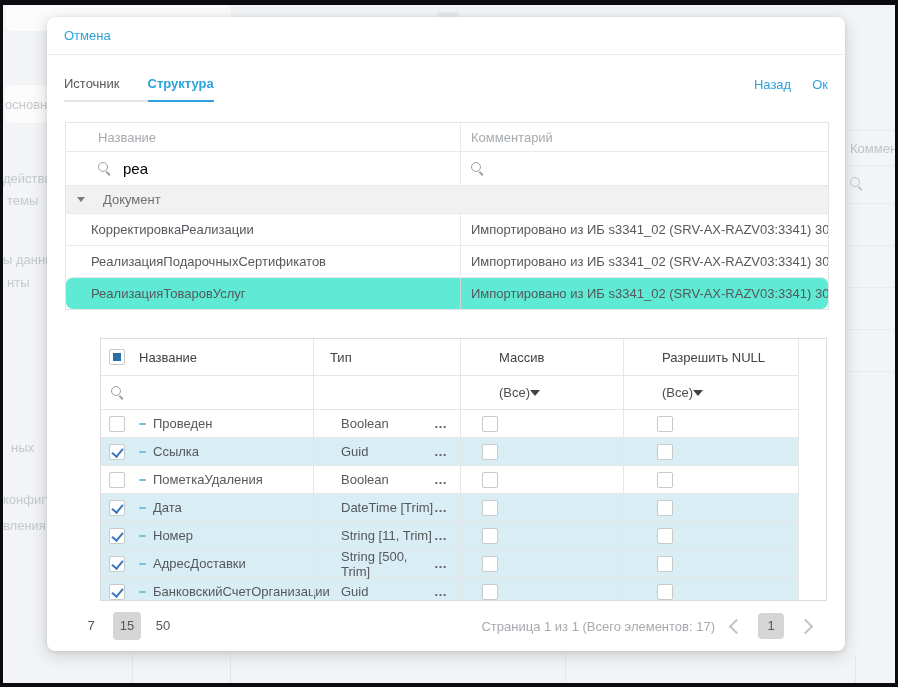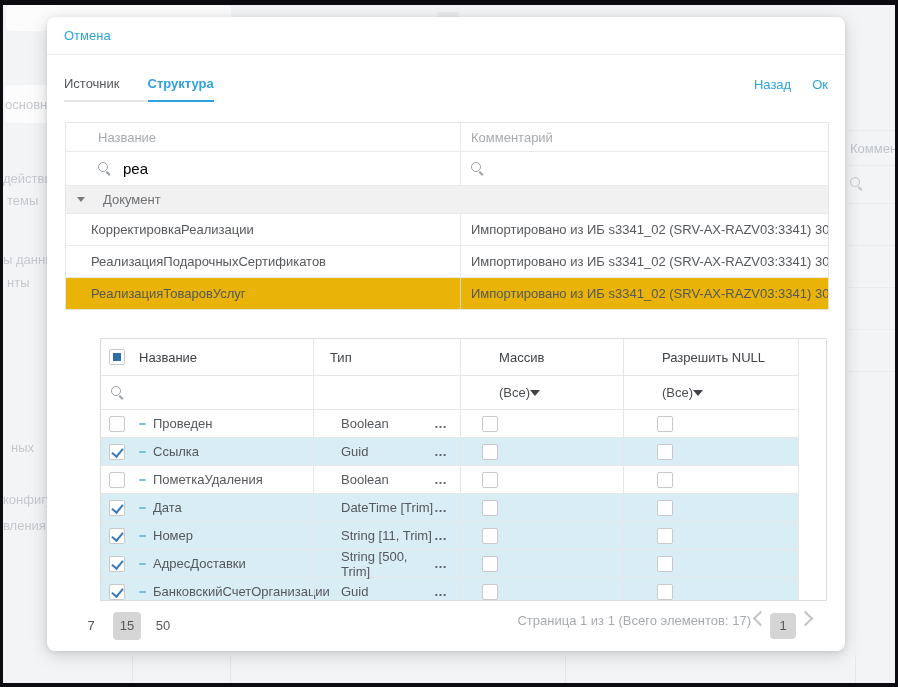--- a/index.html
+++ b/index.html
@@ -55,21 +55,21 @@
   .ot-head{height:28px;color:#a6aaae;}
   .ot-head .ot-c1{padding-left:32px;}
   .ot-search{height:33px;}
   .ot-search .ot-c1{padding-left:32px;gap:9px;}
   .ot-search input{border:none;outline:none;font-size:15px;color:#000000;width:250px;background:transparent;font-family:inherit;}
   .ot-group{height:27px;background:#f1f1f1;color:#6d7175;}
   .tri-down{width:0;height:0;border-left:4px solid transparent;border-right:4px solid transparent;border-top:5px solid #777b7f;margin-left:11px;}
   .ot-group .g-label{margin-left:18px;}
   .ot-data{height:31px;color:#55585c;}
   .ot-data .ot-c1{padding-left:25px;}
-  .ot-data.active{background:#eab308;}
+  .ot-data.active{background:#5eead4;border-radius:7px;}
   .ot-data.active .ot-c2{border-left-color:#d6d6d6;}
   .comment{white-space:nowrap;overflow:hidden;}
 
   
   .inner-wrap{margin:28px 0 0 53px;width:727px;height:268px;border:1px solid #dcdcdc;
     box-sizing:border-box;overflow:hidden;position:relative;background:#fff;}
   .it-grid{width:697px;border-right:1px solid #e6e6e6;box-sizing:content-box;}
   .it-row{display:flex;align-items:stretch;border-bottom:1px solid #e6e6e6;}
   .it-c1{width:212px;display:flex;align-items:center;box-sizing:border-box;}
   .it-c2{width:147px;display:flex;align-items:center;box-sizing:border-box;border-left:1px solid #e6e6e6;justify-content:space-between;padding:0 12px 0 27px;}
@@ -95,21 +95,21 @@
   .cb{width:16px;height:16px;border:1px solid #c9c9c9;border-radius:2px;background:#fff;position:relative;flex:0 0 auto;box-sizing:border-box;cursor:pointer;}
   .cb.checked::after{content:"";position:absolute;left:4px;top:1px;width:5px;height:9px;
     border:solid #3a76bd;border-width:0 2px 2px 0;transform:rotate(40deg);}
   .cb.indet::after{content:"";position:absolute;left:3px;top:3px;width:8px;height:8px;background:#2d6da8;}
 
   
   .pagination{margin-top:auto;flex:0 0 50px;display:flex;align-items:center;padding:0 34px 0 30px;}
   .sizes{display:flex;gap:8px;align-items:center;}
   .size{min-width:28px;height:28px;line-height:28px;text-align:center;font-size:13px;color:#55585c;border-radius:4px;cursor:pointer;}
   .size.sel{background:#d5d5d5;}
-  .pg-right{margin-left:auto;display:flex;gap:4px;}
+  .pg-right{margin-left:auto;display:flex;align-items:center;gap:16px;}
   .pg-info{font-size:13px;color:#a6aaae;}
   .chev{width:9px;height:9px;border-left:2px solid #c4c4c4;border-bottom:2px solid #c4c4c4;cursor:pointer;}
   .chev.left{transform:rotate(45deg);}
   .chev.right{transform:rotate(225deg);}
   .page-box{width:26px;height:26px;line-height:26px;text-align:center;background:#d5d5d5;border-radius:4px;font-size:13px;color:#55585c;cursor:pointer;}
 </style>
 </head>
 <body>
 
 <div class="screen">

